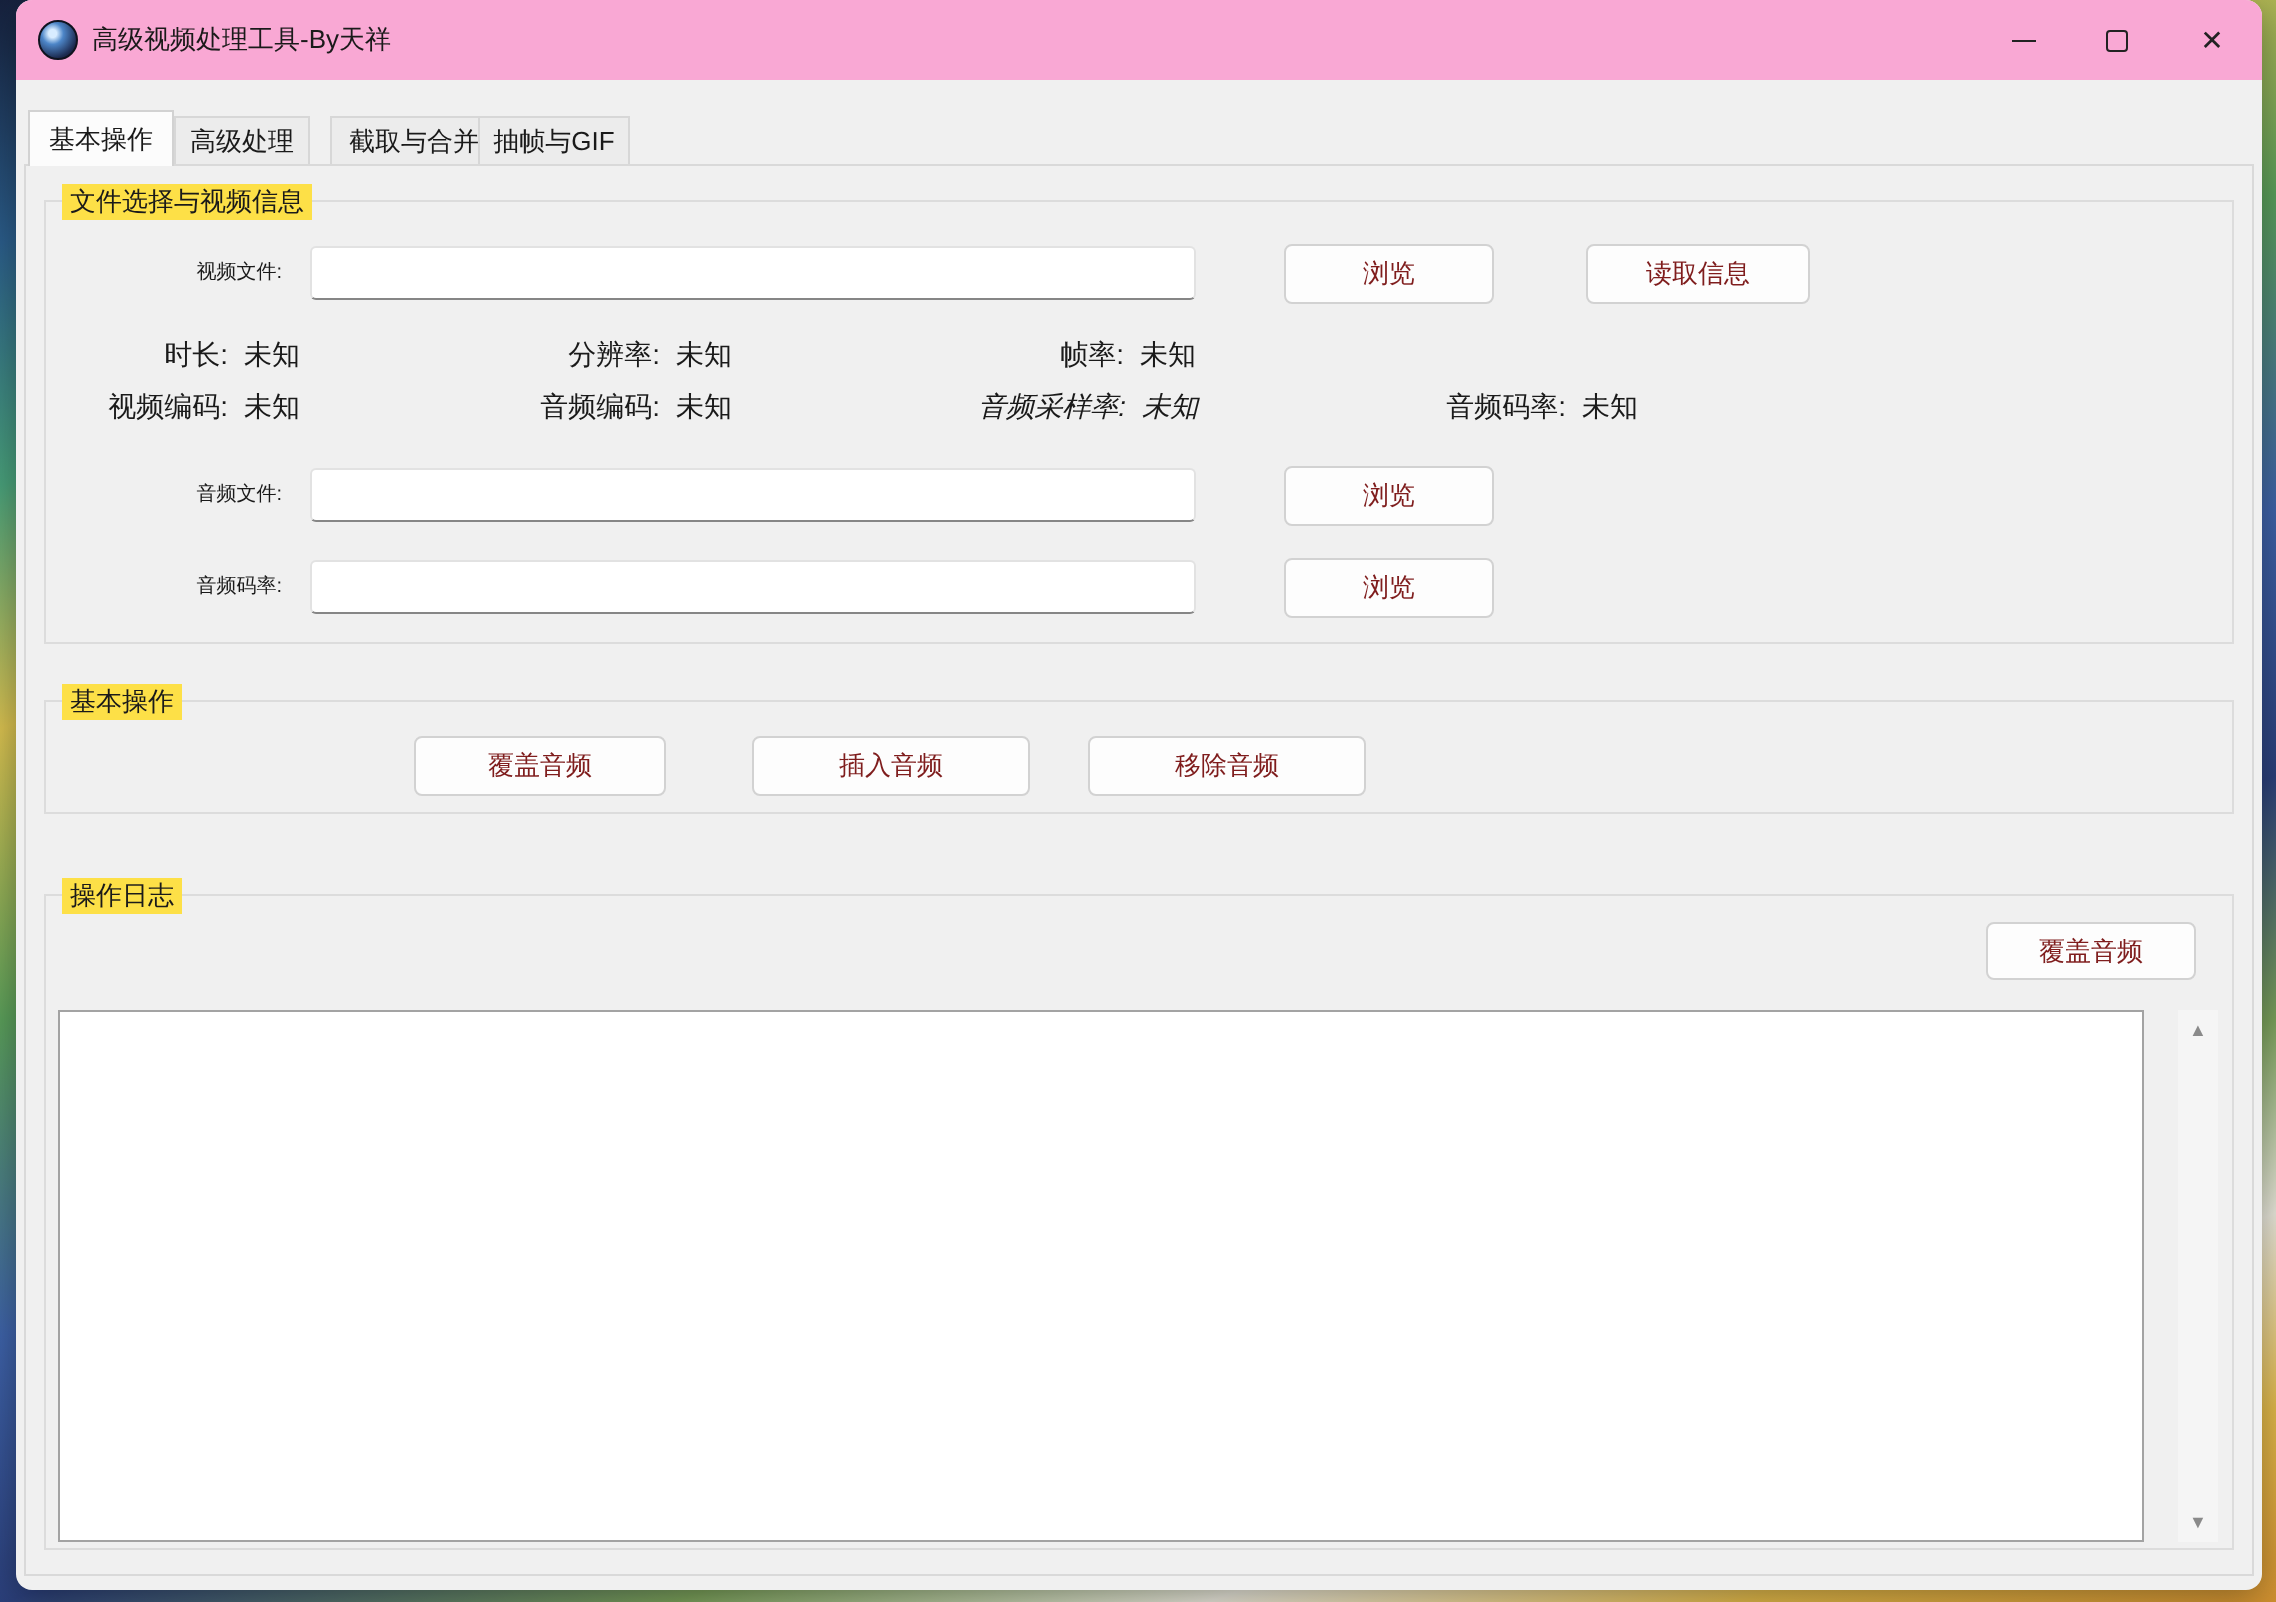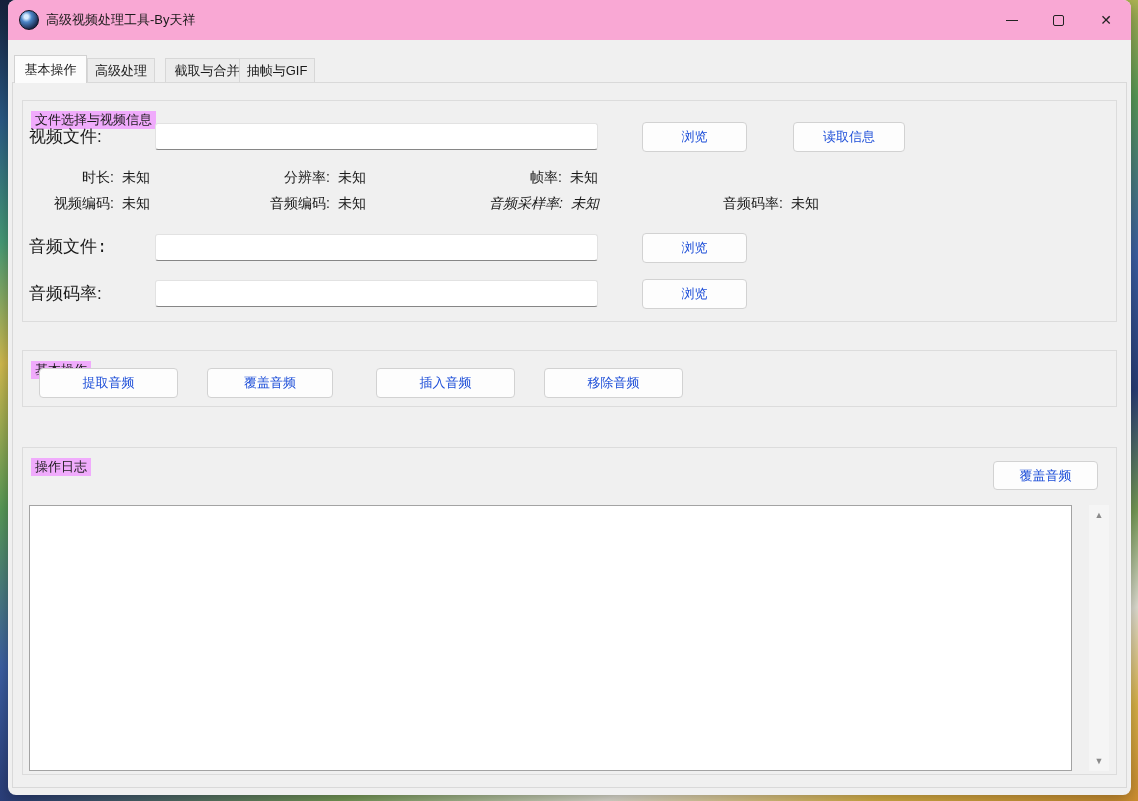--- a/index.html
+++ b/index.html
@@ -46,37 +46,37 @@
   }
 
   .pane {
     position:absolute; left:4px; top:82px; width:1115px; height:706px;
     border:1px solid #d9d9d9; background:#f0f0f0; z-index:0;
   }
 
   
   .groupbox { position:absolute; border:1px solid #dcdcdc; z-index:2; }
   .groupbox > .legend {
-    position:absolute; top:-9px; left:8px; background:#f0abfc;
-    padding:0 4px; font-size:13px; white-space:nowrap;margin-top:19px;
+    position:absolute; top:-9px; left:8px; background:#fde047;
+    padding:0 4px; font-size:13px; white-space:nowrap;
   }
 
-  .lbl { position:absolute; font-size:17px; white-space:nowrap; }
+  .lbl { position:absolute; font-size:10px; text-align:right; white-space:nowrap; }
 
   .entry {
     position:absolute; height:27px; background:#fff;
     border:1px solid #e2e2e2; border-bottom:1px solid #868686; border-radius:3px;
     font-size:13px; padding:0 6px; outline:none;
     font-family:"Liberation Sans","DejaVu Sans",sans-serif;
   }
 
   .btn {
     position:absolute; height:30px; background:#fdfdfd;
     border:1px solid #d2d2d2; border-radius:4px;
-    font-size:13px; color:#1d4ed8; text-align:center;
+    font-size:13px; color:#7f1d1d; text-align:center;
     font-family:"Liberation Sans","DejaVu Sans",sans-serif;
   }
 
   .infopair { position:absolute; height:18px; font-size:14px; white-space:nowrap; }
   .infopair .ilabel { display:inline-block; width:85px; text-align:right; }
   .infopair .ivalue { display:inline-block; margin-left:8px; }
 
   .logarea {
     position:absolute; background:#fff; border:1px solid #a3a3a3;
     resize:none; outline:none; font-size:13px; padding:3px 5px;
@@ -143,32 +143,31 @@
       <div class="infopair" style="left:222px; top:94px;">
         <span class="ilabel">音频编码:</span><span class="ivalue">未知</span>
       </div>
       <div class="infopair" style="left:454px; top:94px;font-style:italic;">
         <span class="ilabel" style="width:86px;">音频采样率:</span><span class="ivalue">未知</span>
       </div>
       <div class="infopair" style="left:675px; top:94px;">
         <span class="ilabel">音频码率:</span><span class="ivalue">未知</span>
       </div>
 
-      <div class="lbl" style="left:6px; top:132px; width:112px; line-height:29px;font-family:Liberation Mono, monospace;">音频文件:</div>
+      <div class="lbl" style="left:6px; top:132px; width:112px; line-height:29px;">音频文件:</div>
       <input class="entry" style="left: 132px; top: 133px; width: 443px;" value="">
       <button class="btn" style="left:619px; top:132px; width:105px;">浏览</button>
 
       <div class="lbl" style="left:6px; top:178px; width:112px; line-height:29px;">音频码率:</div>
       <input class="entry" style="left: 132px; top: 179px; width: 443px;" value="">
       <button class="btn" style="left:619px; top:178px; width:105px;">浏览</button>
     </div>
 
     <div class="groupbox" style="left:14px; top:350px; width:1095px; height:57px;">
       <span class="legend">基本操作</span>
-      <button class="btn" style="left:16px;  top:17px; width:139px;">提取音频</button>
       <button class="btn" style="left:184px; top:17px; width:126px;">覆盖音频</button>
       <button class="btn" style="left:353px; top:17px; width:139px;">插入音频</button>
       <button class="btn" style="left:521px; top:17px; width:139px;">移除音频</button>
     </div>
 
     <div class="groupbox" style="left:14px; top:447px; width:1095px; height:328px;">
       <span class="legend">操作日志</span>
       <button class="btn" style="left:970px; top:13px; width:105px; height:29px;">覆盖音频</button>
 
       <textarea class="logarea" style="left: 6px; top: 57px; width: 1043px; height: 266px;"></textarea>

